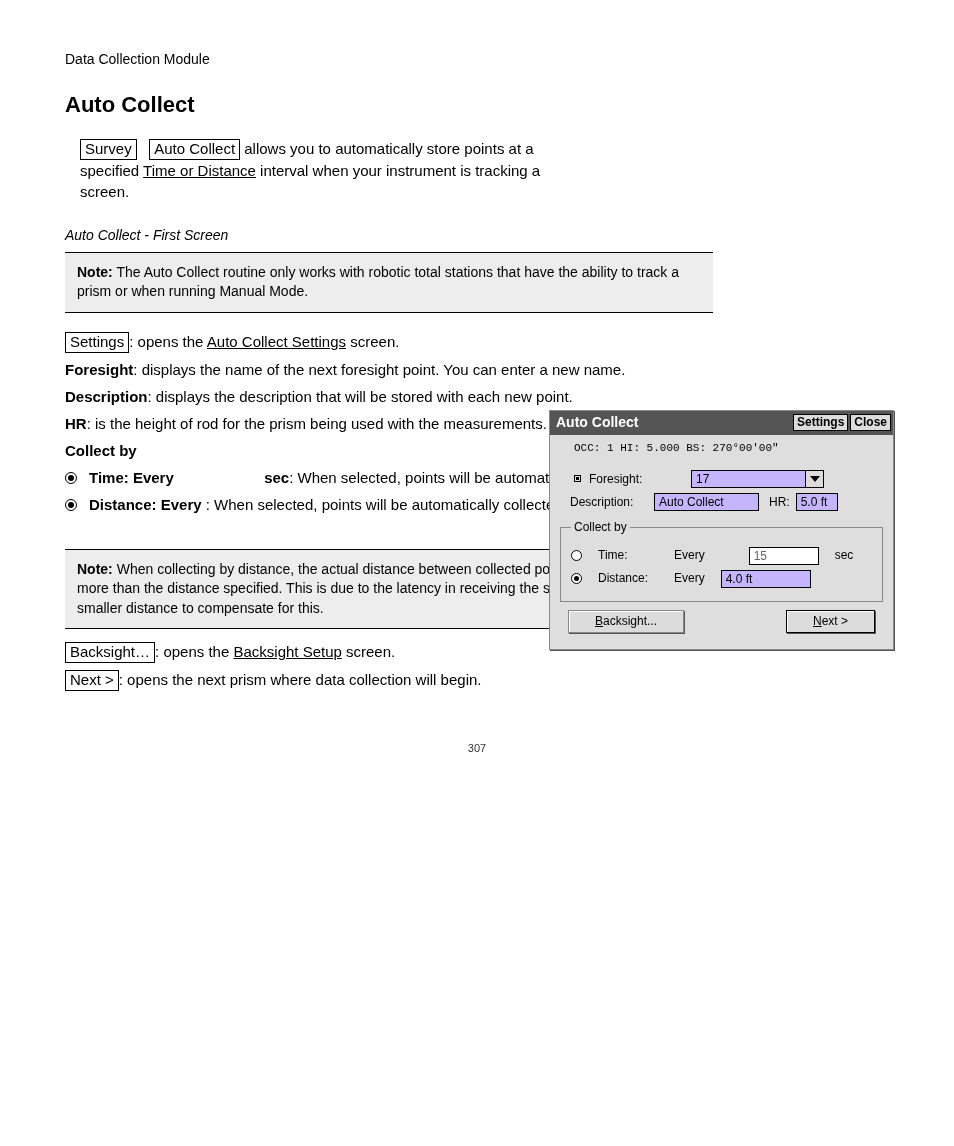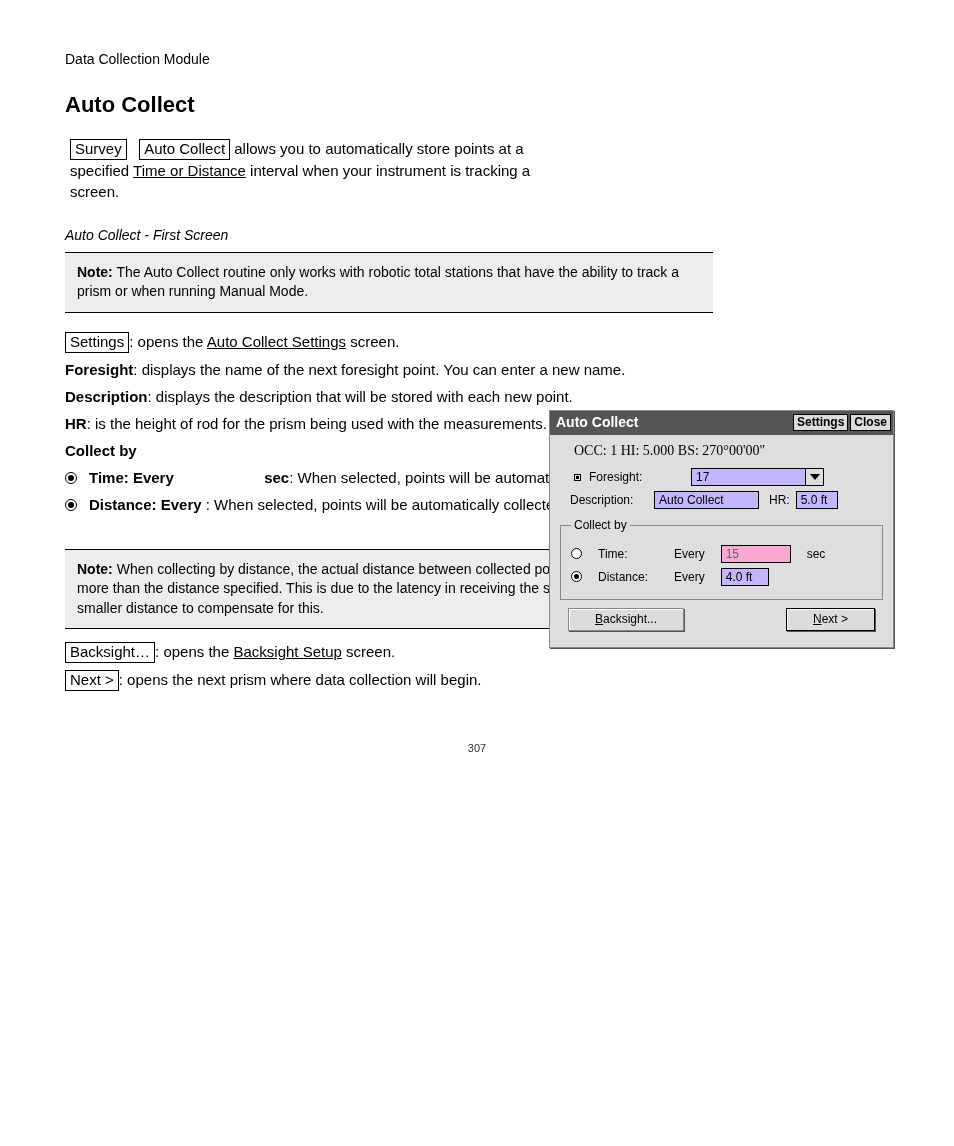--- a/index.html
+++ b/index.html
@@ -21,21 +21,21 @@
     margin: 0 0 2px 0;
     font-size: 14px;
     color: #000;
   }
   .section-title {
     font-size: 22px;
     font-weight: bold;
     margin: 20px 0 18px 0;
   }
   .instr {
-    margin: 4px 5px;
+    margin: 4px 15px;
   }
   .btn-frame {
     display: inline-block;
     border: 1px solid #000;
     padding: 0 4px;
     font-size: 15px;
     line-height: 1.25;
   }
   .underline {
     text-decoration: underline;
@@ -107,23 +107,23 @@
     font-weight: bold;
     padding: 0 3px;
     margin-left: 2px;
     line-height: 1.25;
     cursor: default;
   }
   .dlg-body {
     padding: 6px 10px 8px 10px;
   }
   .status-line {
-    font-family: Liberation Serif, serif;
-    font-size: 14px;
-    margin-bottom: 8px;
+    font-family: Liberation Mono, monospace;
+    font-size: 11px;
+    margin-bottom: 14px;
     padding-left: 14px;
   }
   .field-row {
     display: flex;
     align-items: center;
     gap: 6px;
     margin: 5px 0;
     padding-left: 14px;
   }
   .tiny-square {
@@ -136,22 +136,23 @@
   .field-label { font-size: 12px; }
   .input-box {
     background: #c4b5fd;
     border: 1px solid #000;
     padding: 1px 4px;
     font-size: 12px;
     height: 18px;
     line-height: 14px;
   }
   .input-disabled {
-    background: #f9a8d4;
+    background: #ffffff;
     color: #666;
+    margin-left: 28px;
   }
   .combo {
     display: flex;
   }
   .combo .input-box { width: 100px; }
   .combo-arrow {
     width: 18px; height: 18px; background:#dcdcdc; border:1px solid #000;
     border-left: none;
     display:flex; align-items:center; justify-content:center;
   }
@@ -304,21 +305,21 @@
           <span class="radio-small"></span>
           <span class="field-label" style="width:60px;">Time:</span>
           <span class="field-label">Every</span>
           <span class="input-box input-disabled" style="width:70px;">15</span>
           <span class="field-label">sec</span>
         </div>
         <div class="collect-row">
           <span class="radio-small selected"></span>
           <span class="field-label" style="width:60px;">Distance:</span>
           <span class="field-label">Every</span>
-          <span class="input-box" style="width:48px;">4.0 ft</span>
+          <span class="input-box" style="width:90px;">4.0 ft</span>
         </div>
       </fieldset>
 
       <div class="dlg-footer">
         <span class="win-btn"><span class="u">B</span>acksight...</span>
         <span class="win-btn default"><span class="u">N</span>ext &gt;</span>
       </div>
     </div>
   </div>
 

